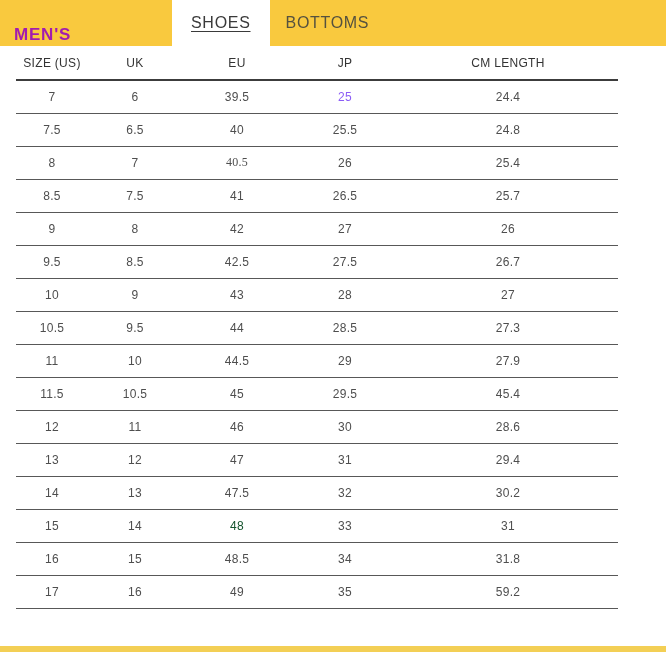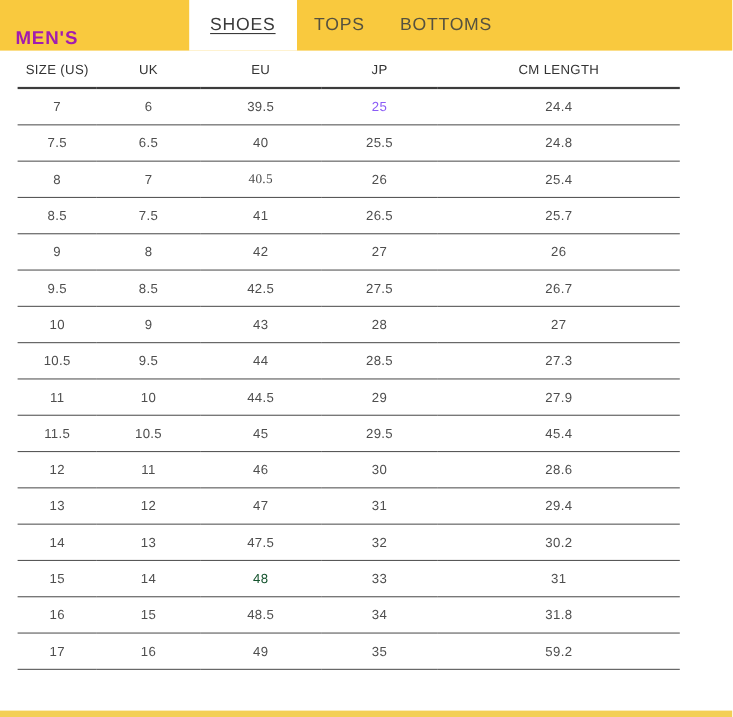--- a/index.html
+++ b/index.html
@@ -103,23 +103,20 @@
 
 <div class="page">
 
   <header class="topbar" style="background: rgb(249, 201, 62);">
     <div class="title" style="color: #a21caf; margin-top: 12px;">MEN'S</div>
     <nav class="tabs">
         <div class="tab active" style="color: rgb(58, 58, 58);">
           <span class="tab-label">SHOES</span>
         </div>
         <div class="tab" style="color: rgb(85, 81, 63);">
-          <span class="tab-label">TOPS</span>
-        </div>
-        <div class="tab" style="color: rgb(85, 81, 63);">
           <span class="tab-label">BOTTOMS</span>
         </div>
       </nav>
   </header>
 
   <main class="table-wrap">
     <table class="size-table">
       <colgroup>
         <col>
           <col>

